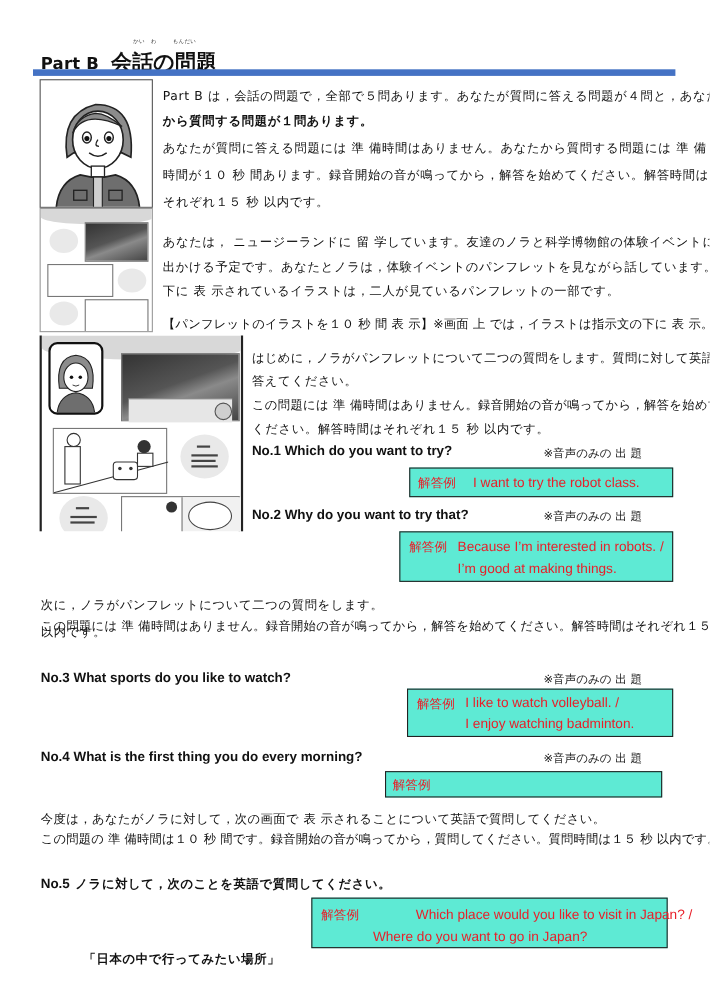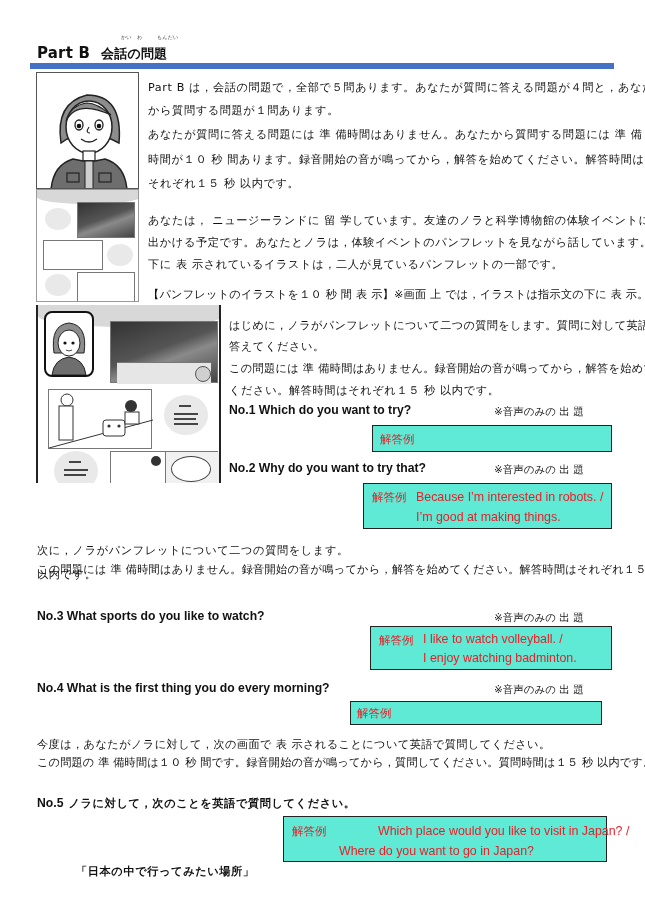--- a/index.html
+++ b/index.html
@@ -22,21 +22,21 @@
   .dash { position: absolute; height: 2px; background: #444; }
 </style>
 </head>
 <body>
 
 <div class="abs title">
   <span class="ruby-row" style="left:84px;">かい</span>
   <span class="ruby-row" style="left:100px;">わ</span>
   <span class="ruby-row" style="left:120px;">もんだい</span>
   <span>Part B</span>&nbsp;
-  <span style="font-size:13px;">会話の問題</span>
+  <span style="font-size:19px;">会話の問題</span>
 </div>
 <div class="abs bluebar"></div>
 
 <div class="imgbox" style="left:36px; top:72px; width:103px; height:117px;">
   <svg width="103" height="117" viewBox="0 0 103 117">
     <path d="M24 70 Q18 30 50 22 Q86 22 82 70 L74 66 L30 66 Z" fill="#8c8c8c" stroke="#222" stroke-width="1.5"></path>
     <ellipse cx="52" cy="54" rx="23" ry="26" fill="#fff" stroke="#222" stroke-width="1.5"></ellipse>
     <path d="M29 48 Q40 26 74 42 Q60 30 50 30 Q34 32 29 48 Z" fill="#8c8c8c" stroke="#222" stroke-width="1.2"></path>
     <ellipse cx="42" cy="52" rx="4" ry="5" fill="#fff" stroke="#222" stroke-width="1.3"></ellipse>
       <circle cx="42" cy="53" r="2.3" fill="#111"></circle>
@@ -102,21 +102,21 @@
     <div class="dash" style="left:10px;top:23px;width:22px;"></div>
   </div>
   <div class="panel" style="left:72px;top:146px;width:108px;height:40px;">
     <div class="abs" style="left:54px;top:0;width:54px;height:40px;background:#f1f1f1;border-left:1px solid #777;"></div>
     <div class="abs" style="left:40px;top:4px;width:10px;height:10px;border-radius:50%;background:#333;"></div>
     <div class="abs" style="left:60px;top:4px;width:40px;height:26px;border:1px solid #444;border-radius:50%;background:#fff;"></div>
   </div>
 </div>
 
 <div class="abs jp" style="left:148px; top:81px;">Part B は，会話の問題で，全部で５問あります。あなたが質問に答える問題が４問と，あなた</div>
-<div class="abs jp" style="left:148px; top:104px;">から質問する問題が１問あります。</div>
+<div class="abs jp" style="left:148px; top:104px;font-weight:bold;">から質問する問題が１問あります。</div>
 <div class="abs jp" style="left:148px; top:128px;">あなたが質問に答える問題には 準 備時間はありません。あなたから質問する問題には 準 備</div>
 <div class="abs jp" style="left:148px; top:153px;">時間が１０ 秒 間あります。録音開始の音が鳴ってから，解答を始めてください。解答時間は</div>
 <div class="abs jp" style="left:148px; top:177px;">それぞれ１５ 秒 以内です。</div>
 
 <div class="abs jp" style="left:148px; top:214px;">あなたは， ニュージーランドに 留 学しています。友達のノラと科学博物館の体験イベントに</div>
 <div class="abs jp" style="left:148px; top:236px;">出かける予定です。あなたとノラは，体験イベントのパンフレットを見ながら話しています。</div>
 <div class="abs jp" style="left:148px; top:258px;">下に 表 示されているイラストは，二人が見ているパンフレットの一部です。</div>
 <div class="abs jp" style="left:148px; top:288px; letter-spacing:0.2px;">【パンフレットのイラストを１０ 秒 間 表 示】※画面 上 では，イラストは指示文の下に 表 示。</div>
 
 <div class="abs jp" style="left:229px; top:319px; letter-spacing:0.3px;">はじめに，ノラがパンフレットについて二つの質問をします。質問に対して英語で</div>
@@ -124,20 +124,21 @@
 <div class="abs jp" style="left:229px; top:362px; letter-spacing:0.3px;">この問題には 準 備時間はありません。録音開始の音が鳴ってから，解答を始めて</div>
 <div class="abs jp" style="left:229px; top:384px;">ください。解答時間はそれぞれ１５ 秒 以内です。</div>
 
 <div class="abs q" style="left:229px; top:403px;">
   <span>No.1</span>
   <span>Which do you want to try?</span>
 </div>
 <div class="abs note" style="left:494px; top:405px;">※音声のみの 出 題</div>
 <div class="ans" style="left:372px; top:425px; width:240px; height:27px;">
   <span class="lab" style="left:7px; top:6px;">解答例</span>
+  <span class="txt" style="left:57px; top:3px;">I want to try the robot class.</span>
 </div>
 
 <div class="abs q" style="left:229px; top:461px;">
   <span>No.2</span>
   <span>Why do you want to try that?</span>
 </div>
 <div class="abs note" style="left:494px; top:463px;">※音声のみの 出 題</div>
 <div class="ans" style="left:363px; top:483px; width:249px; height:46px;">
   <span class="lab" style="left:8px; top:6px;">解答例</span>
   <span class="txt" style="left:52px; top:3px;">Because I’m interested in robots. /</span>

